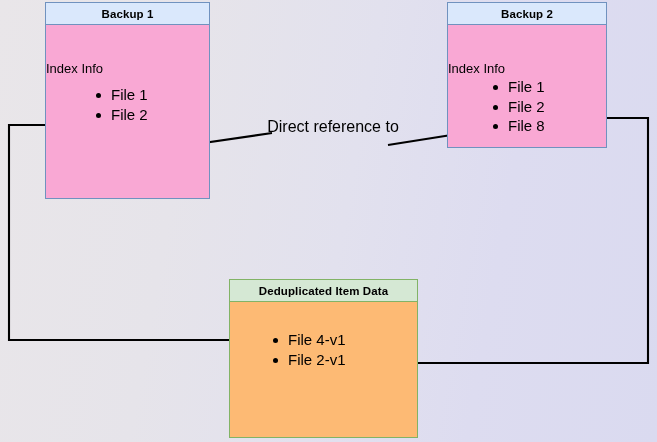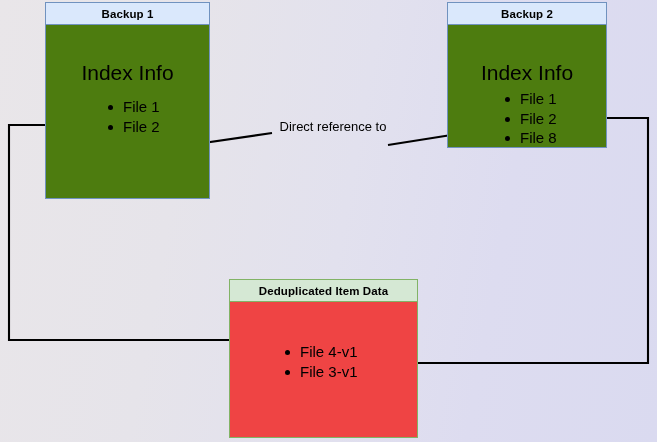--- a/index.html
+++ b/index.html
@@ -23,25 +23,25 @@
     left: 0;
     top: 0;
     width: 657px;
     height: 442px;
     pointer-events: none;
   }
   .node-box {
     position: absolute;
     box-sizing: border-box;
     border: 1.4px solid #7092bf;
-    background: #4d7c0f;
+    background: #f9a8d4;
   }
   .node-box.green {
     border-color: #82b366;
-    background: #ef4444;
+    background: #fdba74;
   }
   .node-header {
     box-sizing: border-box;
     height: 22px;
     background: #dae8fc;
     border-bottom: 1.4px solid #7092bf;
     display: flex;
     align-items: center;
     justify-content: center;
     font-size: 11.5px;
@@ -55,27 +55,27 @@
   }
   .node-body {
     position: relative;
     height: calc(100% - 22px);
   }
   .index-title {
     position: absolute;
     left: 0;
     right: 0;
     top: 36px;
-    text-align: center;
-    font-size: 21px;
+    text-align: left;
+    font-size: 13px;
     color: #000000;
   }
   .file-list {
     position: absolute;
-    margin: 12px;
+    margin: 0;
     padding: 0;
     list-style: none;
     font-size: 15px;
     color: #000000;
   }
   .file-list li {
     position: relative;
     padding-left: 15px;
     line-height: 19.5px;
     white-space: nowrap;
@@ -96,21 +96,21 @@
   #backup2 .file-list { left: 45px; top: 52px; }
   #dedup { left: 229px; top: 279px; width: 189px; height: 159px; }
   #dedup .file-list { left: 43px; top: 28px; }
 
   .edge-label {
     position: absolute;
     left: 243px;
     top: 119px;
     width: 180px;
     text-align: center;
-    font-size: 13px;
+    font-size: 16px;
     line-height: 16px;
     color: #000000;
   }
 </style>
 </head>
 <body>
 
 <div id="canvas">
 
   <svg class="svg-layer" viewBox="0 0 657 442" width="657" height="442" xmlns="http://www.w3.org/2000/svg">
@@ -149,21 +149,21 @@
         <li>File 8</li>
       </ul>
     </div>
   </div>
 
   <div class="node-box green" id="dedup">
     <div class="node-header">Deduplicated Item Data</div>
     <div class="node-body">
       <ul class="file-list">
         <li>File 4-v1</li>
-        <li>File 3-v1</li>
+        <li>File 2-v1</li>
       </ul>
     </div>
   </div>
 
   <div class="edge-label">
     <div>Direct reference to</div>
   </div>
 
 </div>
 

